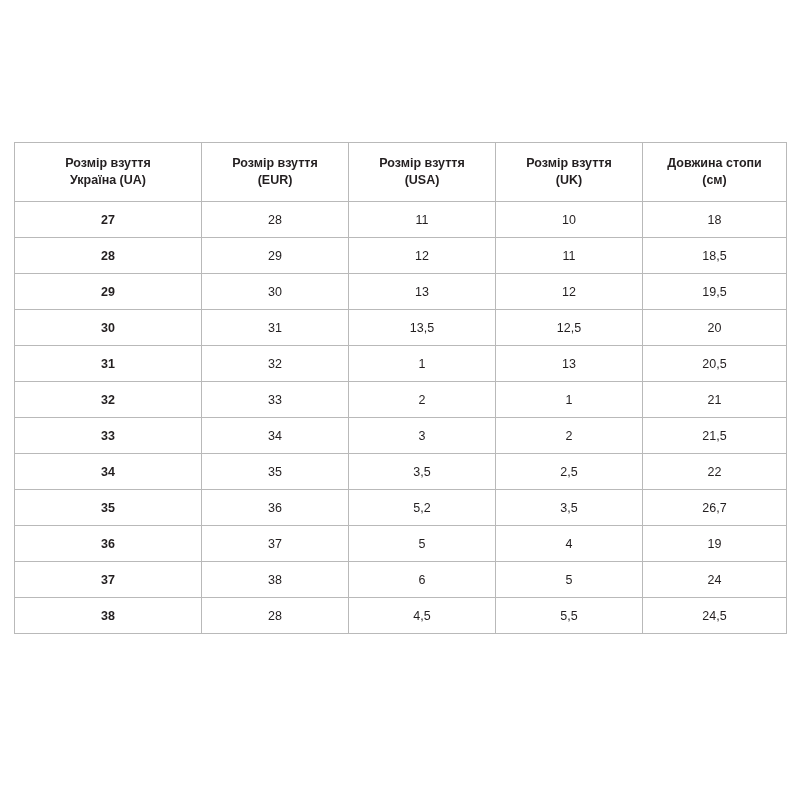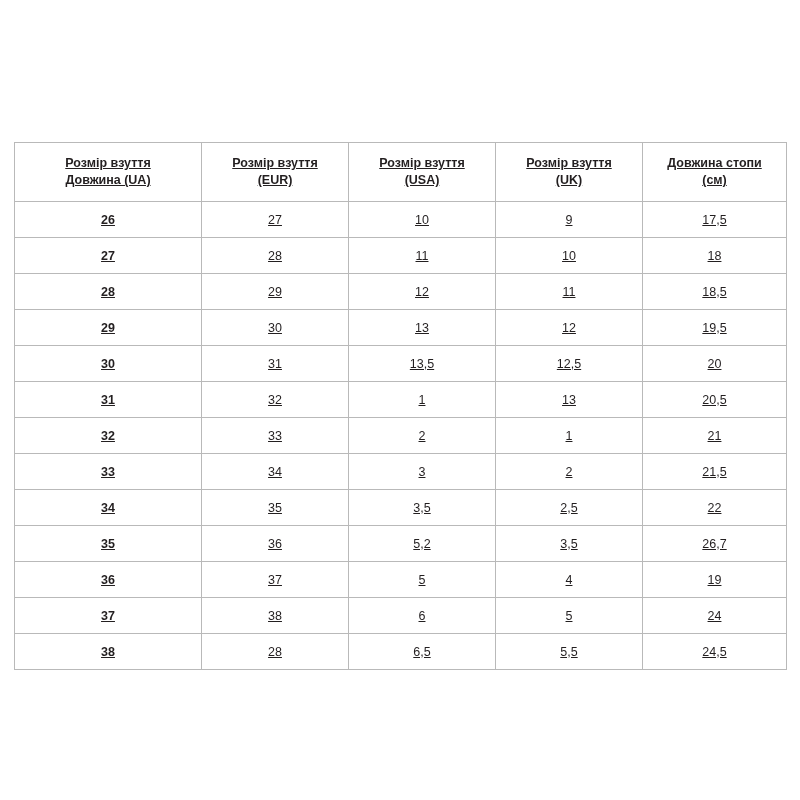--- a/index.html
+++ b/index.html
@@ -22,21 +22,20 @@
   .table-wrap {
     position: absolute;
     left: 14px;
     top: 142px;
     width: 772px;
   }
   table.size-table {
     border-collapse: collapse;
     width: 772px;
     table-layout: fixed;
-    text-decoration: underline;
   }
   table.size-table td, table.size-table th {
     border: 1px solid #b9b9b9;
     text-align: center;
     vertical-align: middle;
     font-size: 12.5px;
     color: #231f20;
     padding: 0;
   }
   thead th {
@@ -70,48 +69,41 @@
         <col class="c1">
           <col class="c2">
           <col class="c3">
           <col class="c4">
           <col class="c5">
       </colgroup>
       <thead>
         <tr>
           <th>
             <span class="l1">Розмір взуття</span>
-            <span class="l2">Довжина (UA)</span>
+            <span class="l2">Україна (UA)</span>
           </th>
           <th>
             <span class="l1">Розмір взуття</span>
             <span class="l2">(EUR)</span>
           </th>
           <th>
             <span class="l1">Розмір взуття</span>
             <span class="l2">(USA)</span>
           </th>
           <th>
             <span class="l1">Розмір взуття</span>
             <span class="l2">(UK)</span>
           </th>
           <th>
             <span class="l1">Довжина стопи</span>
             <span class="l2">(см)</span>
           </th>
         </tr>
       </thead>
       <tbody>
-        <tr>
-          <td class="first-col">26</td>
-          <td>27</td>
-          <td>10</td>
-          <td>9</td>
-          <td>17,5</td>
-        </tr>
         <tr>
           <td class="first-col">27</td>
           <td>28</td>
           <td>11</td>
           <td>10</td>
           <td>18</td>
         </tr>
         <tr>
           <td class="first-col">28</td>
           <td>29</td>
@@ -178,20 +170,20 @@
         <tr>
           <td class="first-col">37</td>
           <td>38</td>
           <td>6</td>
           <td>5</td>
           <td>24</td>
         </tr>
         <tr>
           <td class="first-col">38</td>
           <td>28</td>
-          <td>6,5</td>
+          <td>4,5</td>
           <td>5,5</td>
           <td>24,5</td>
         </tr>
       </tbody>
     </table>
   </div>
 </div>
 
 </body></html>

